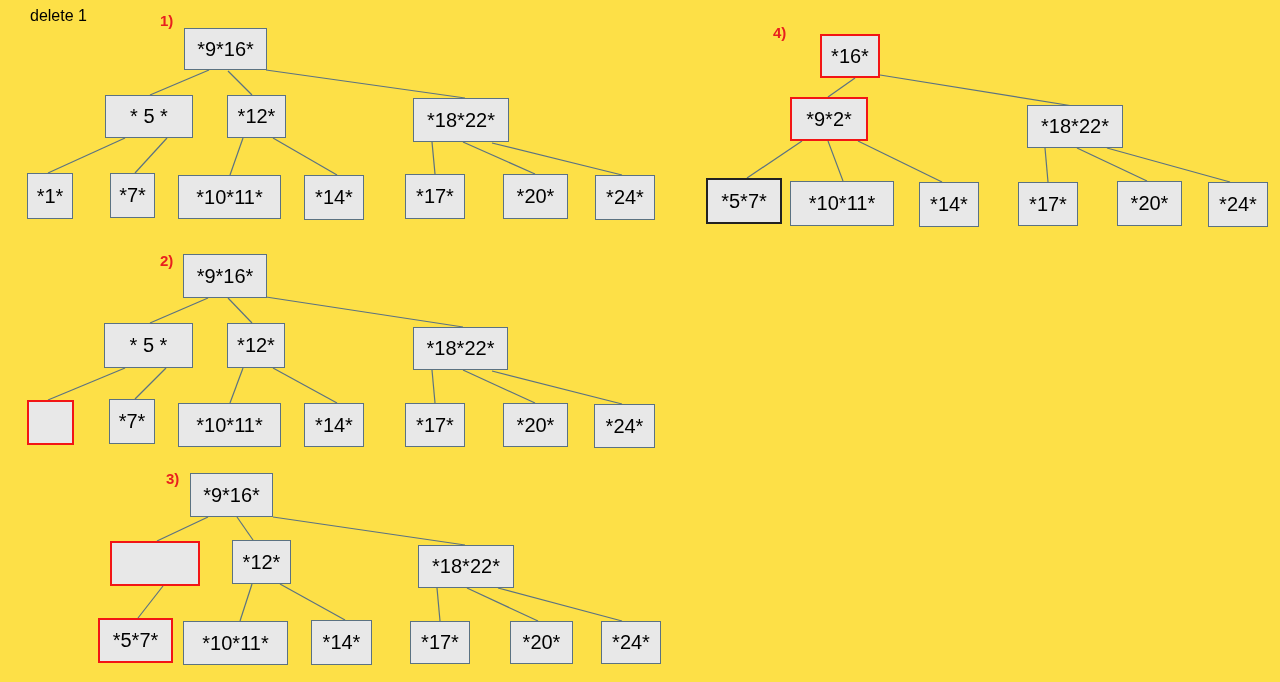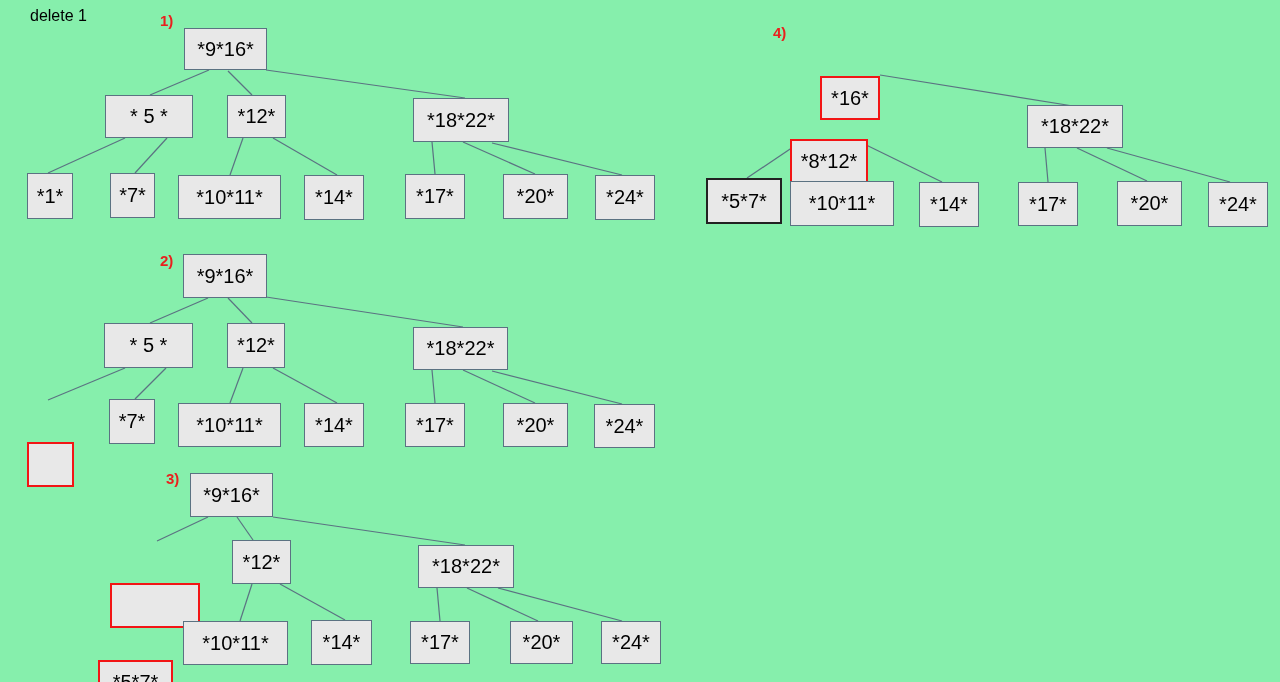--- a/index.html
+++ b/index.html
@@ -5,21 +5,21 @@
   html, body {
     margin: 0;
     padding: 0;
     background: #ffffff;
     font-family: "Liberation Sans", sans-serif;
   }
   #stage {
     position: relative;
     width: 1280px;
     height: 682px;
-    background: #86efac;
+    background: #fde047;
     overflow: hidden;
   }
   #edges {
     position: absolute;
     left: 0;
     top: 0;
     width: 1280px;
     height: 682px;
     pointer-events: none;
   }
@@ -45,21 +45,21 @@
     box-sizing: border-box;
     background: #e8e8e8;
     border: 1.5px solid #5b7282;
     display: flex;
     align-items: center;
     justify-content: center;
     font-size: 20px;
     color: #000000;
     white-space: pre;
   }
-  .node.red   { border: 2px solid #f21515; margin-top: 42px; }
+  .node.red   { border: 2px solid #f21515; }
   .node.black { border: 2px solid #222222; }
 </style>
 </head>
 <body>
 
 <div id="stage">
   <svg id="edges" xmlns="http://www.w3.org/2000/svg">
       <line x1="209" y1="70" x2="150" y2="95"></line>
       <line x1="228" y1="71" x2="252" y2="95"></line>
       <line x1="266" y1="70" x2="465" y2="98"></line>
@@ -130,21 +130,21 @@
     <div class="node" style="left: 232px; top: 540px; width: 59px; height: 44px;">*12*</div>
     <div class="node" style="left: 418px; top: 545px; width: 96px; height: 43px;">*18*22*</div>
     <div class="node red" style="left: 98px; top: 618px; width: 75px; height: 45px;">*5*7*</div>
     <div class="node" style="left: 183px; top: 621px; width: 105px; height: 44px;">*10*11*</div>
     <div class="node" style="left: 311px; top: 620px; width: 61px; height: 45px;">*14*</div>
     <div class="node" style="left: 410px; top: 621px; width: 60px; height: 43px;">*17*</div>
     <div class="node" style="left: 510px; top: 621px; width: 63px; height: 43px;">*20*</div>
     <div class="node" style="left: 601px; top: 621px; width: 60px; height: 43px;">*24*</div>
     <div class="tree-label" style="left: 773px; top: 24px;">4)</div>
     <div class="node red" style="left: 820px; top: 34px; width: 60px; height: 44px;">*16*</div>
-    <div class="node red" style="left: 790px; top: 97px; width: 78px; height: 44px;">*8*12*</div>
+    <div class="node red" style="left: 790px; top: 97px; width: 78px; height: 44px;">*9*2*</div>
     <div class="node" style="left: 1027px; top: 105px; width: 96px; height: 43px;">*18*22*</div>
     <div class="node black" style="left: 706px; top: 178px; width: 76px; height: 46px;">*5*7*</div>
     <div class="node" style="left: 790px; top: 181px; width: 104px; height: 45px;">*10*11*</div>
     <div class="node" style="left: 919px; top: 182px; width: 60px; height: 45px;">*14*</div>
     <div class="node" style="left: 1018px; top: 182px; width: 60px; height: 44px;">*17*</div>
     <div class="node" style="left: 1117px; top: 181px; width: 65px; height: 45px;">*20*</div>
     <div class="node" style="left: 1208px; top: 182px; width: 60px; height: 45px;">*24*</div>
   </div>
 
 </body></html>

